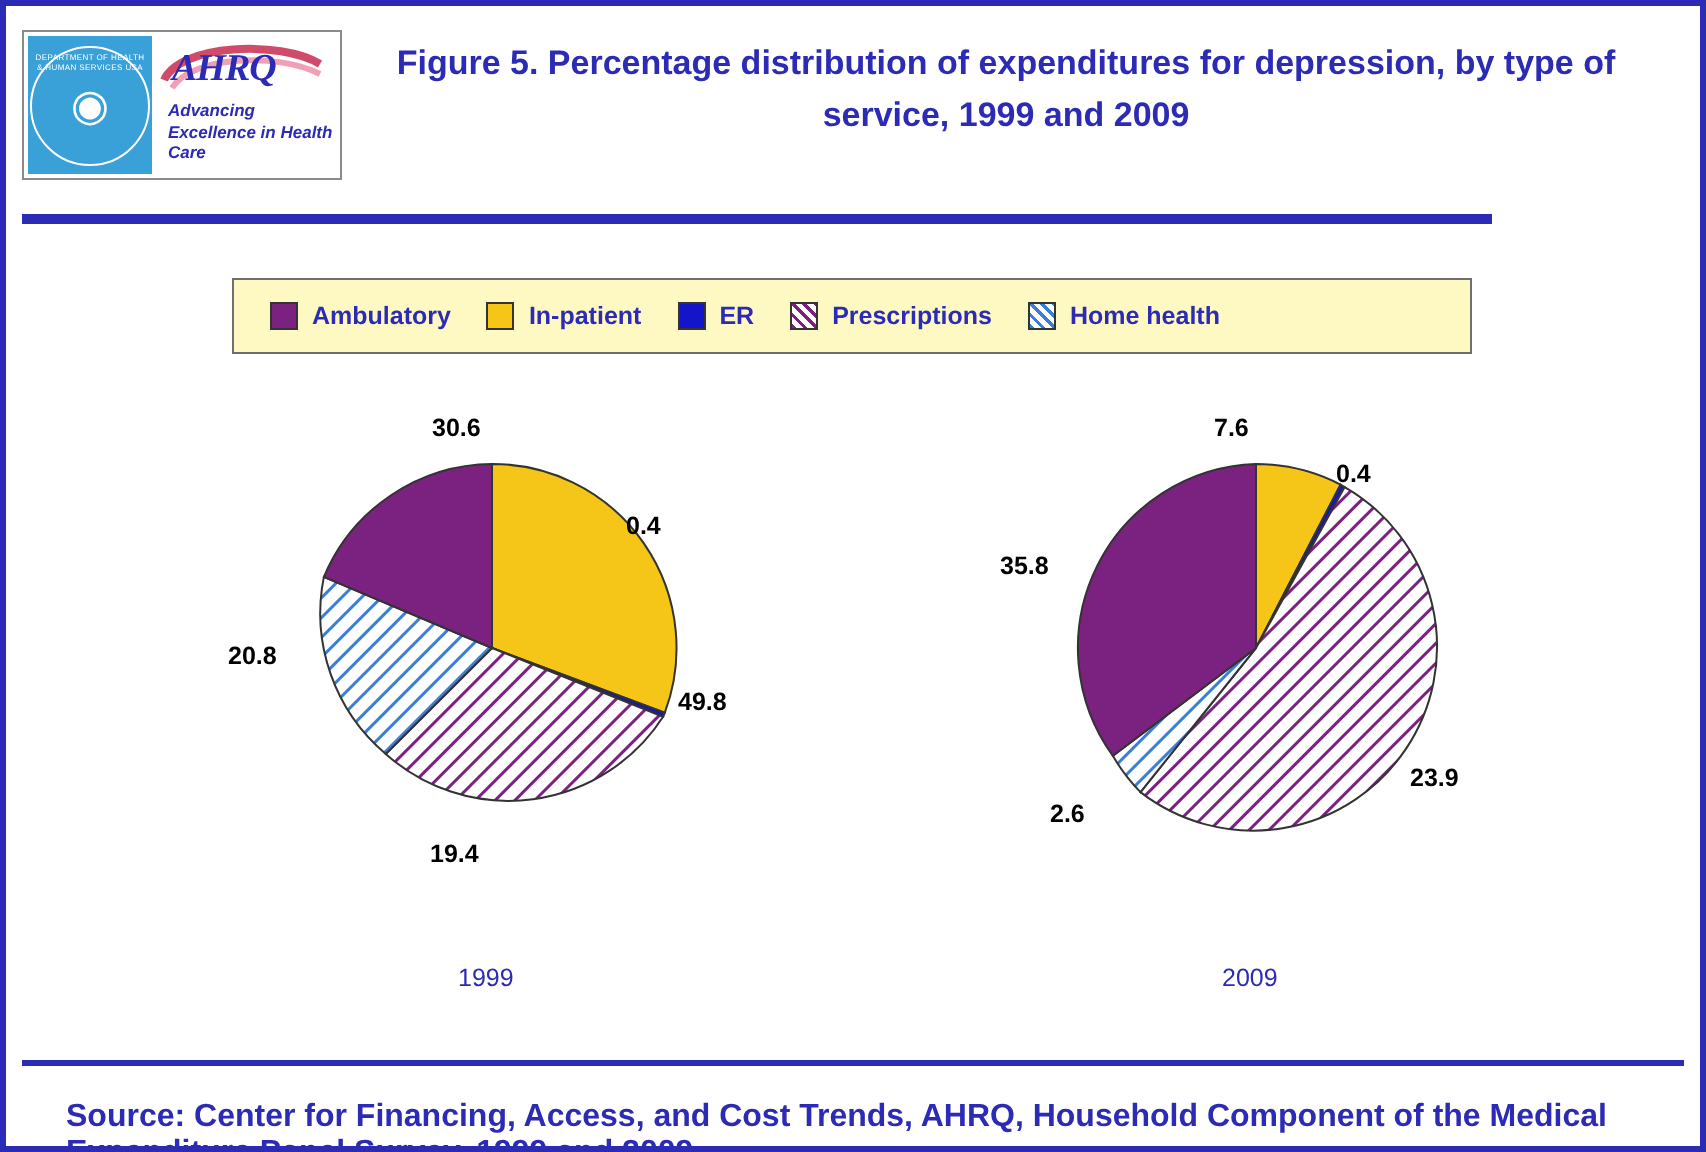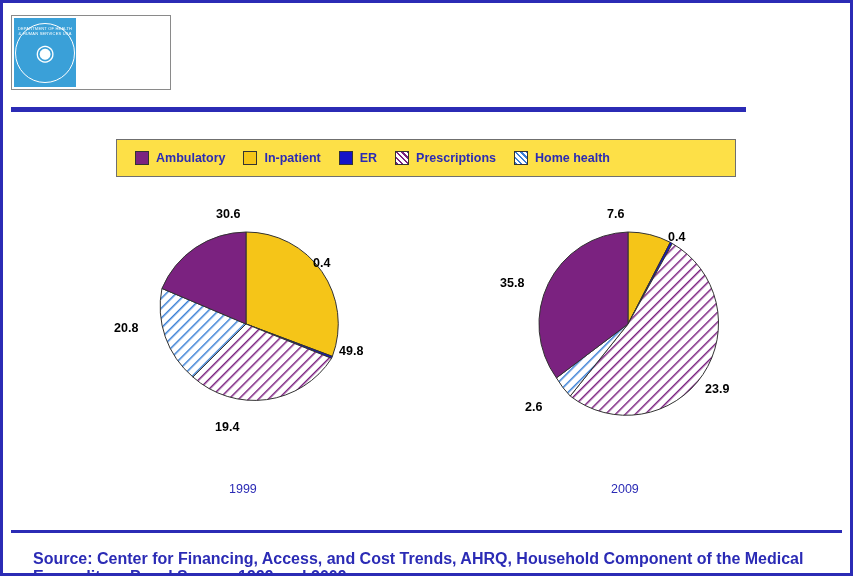--- a/index.html
+++ b/index.html
@@ -129,21 +129,21 @@
     background: #2b2bb5;
   }
   
   #legend {
     position: absolute;
     left: 113px;
     top: 136px;
     width: 620px;
     height: 38px;
     border: 1px solid #6f6f6f;
-    background: #fde047;
+    background: #fef9c3;
     box-sizing: border-box;
     display: flex;
     align-items: center;
   }
   .legend-item {
     display: flex;
     align-items: center;
     margin-left: 18px;
   }
   .legend-swatch {
@@ -207,22 +207,31 @@
 
   <div id="header">
 
     <div id="logo-box">
       <div id="logo-left">
         <div class="seal">
           <div class="ring-text">DEPARTMENT OF HEALTH &amp; HUMAN SERVICES USA</div>
           <div class="bird">◉</div>
         </div>
       </div>
-    </div>
-
+      <div id="logo-right">
+        <svg id="ahrq-swoosh" viewBox="0 0 84 26">
+          <path d="M2 20 C 10 2, 60 0, 80 12" stroke="#d04a6a" stroke-width="4" fill="none"></path>
+          <path d="M6 24 C 16 8, 58 6, 80 17" stroke="#f0a0b4" stroke-width="3" fill="none"></path>
+        </svg>
+        <div id="ahrq-word">AHRQ</div>
+        <div id="ahrq-tagline">Advancing Excellence in Health Care</div>
+      </div>
+    </div>
+
+    <div id="fig-title">Figure 5. Percentage distribution of expenditures for depression, by type of service, 1999 and 2009</div>
     <div id="header-rule"></div>
   </div>
 
   <div id="legend">
 
     <div class="legend-item">
       <span class="legend-swatch" style="background:#7b2280;"></span>
       <span class="legend-label">Ambulatory</span>
     </div>
 

